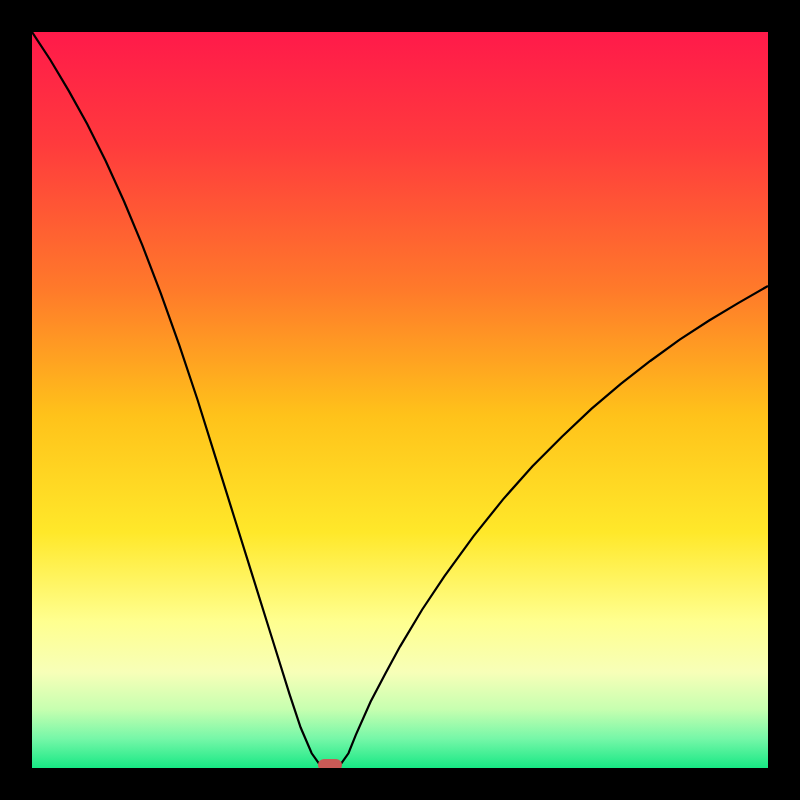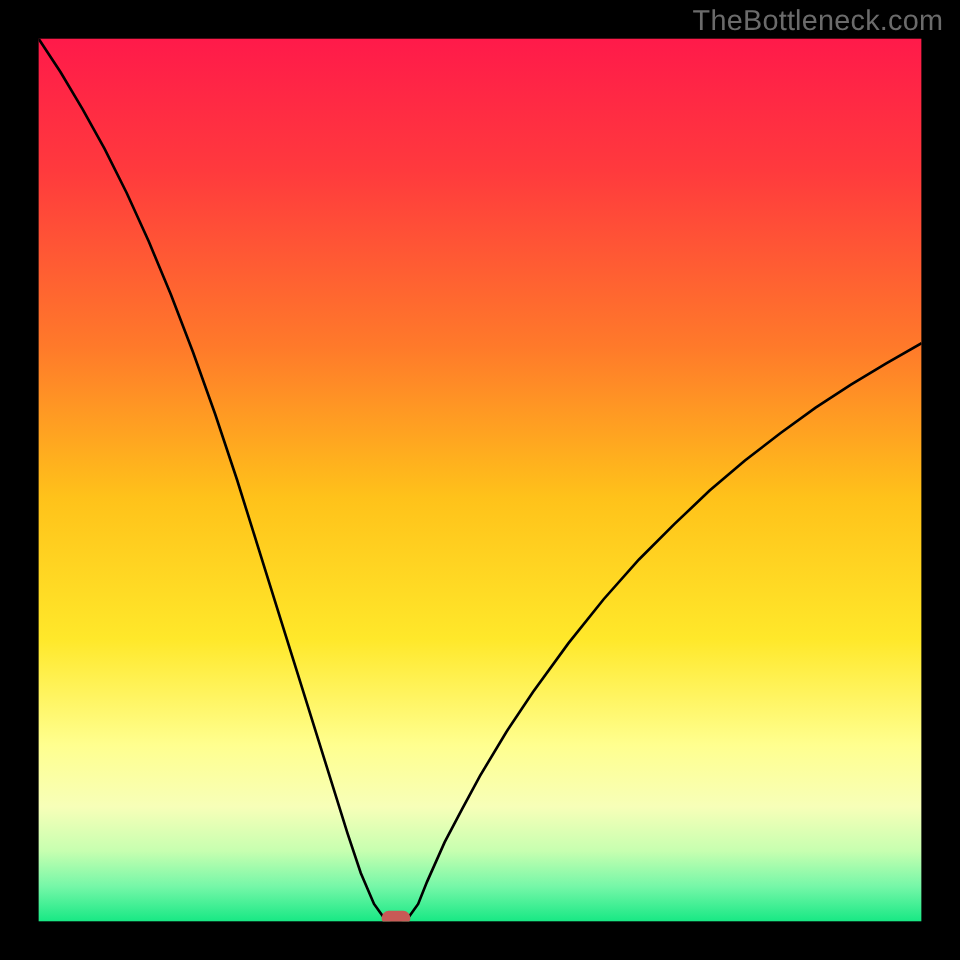--- a/index.html
+++ b/index.html
@@ -54,21 +54,20 @@
     top: 0;
     width: 100%;
     height: 100%;
     overflow: visible;
   }
 </style>
 </head>
 <body>
 
 <div class="frame">
-  <div class="watermark">TheBottleneck.com</div>
   <div class="plot-area">
     <div class="gradient-bg" style="background: linear-gradient(rgb(255, 26, 74) 0%, rgb(255, 58, 61) 15%, rgb(255, 122, 42) 35%, rgb(255, 194, 26) 52%, rgb(255, 232, 42) 68%, rgb(255, 255, 143) 80%, rgb(247, 255, 184) 87%, rgb(199, 255, 176) 92%, rgb(118, 247, 168) 96%, rgb(23, 232, 132) 100%);"></div>
     <svg class="curve" viewBox="0 0 736 736" preserveAspectRatio="none">
       <path fill="none" stroke="#000000" stroke-width="2.2" d="M0.00 0.00 L18.40 27.97 L36.80 58.88 L55.20 92.00 L73.60 128.80 L92.00 169.28 L110.40 213.44 L128.80 261.28 L147.20 312.80 L165.60 368.00 L184.00 426.88 L202.40 485.76 L220.80 544.64 L239.20 603.52 L257.60 662.40 L268.64 695.52 L279.68 721.28 L287.04 731.58 L294.40 735.26 L301.76 735.26 L309.12 731.58 L316.48 721.28 L323.84 702.88 L338.56 669.76 L353.28 641.79 L368.00 614.56 L390.08 577.76 L412.16 544.64 L441.60 504.16 L471.04 467.36 L500.48 434.24 L529.92 404.80 L559.36 376.83 L588.80 351.81 L618.24 328.99 L647.68 307.65 L677.12 288.51 L706.56 270.85 L736.00 253.92"></path>
     </svg>
     <div class="marker" style="background: rgb(200, 90, 86); left: 286.08px; top: 727px;"></div>
   </div>
 </div>
 
 </body></html>

